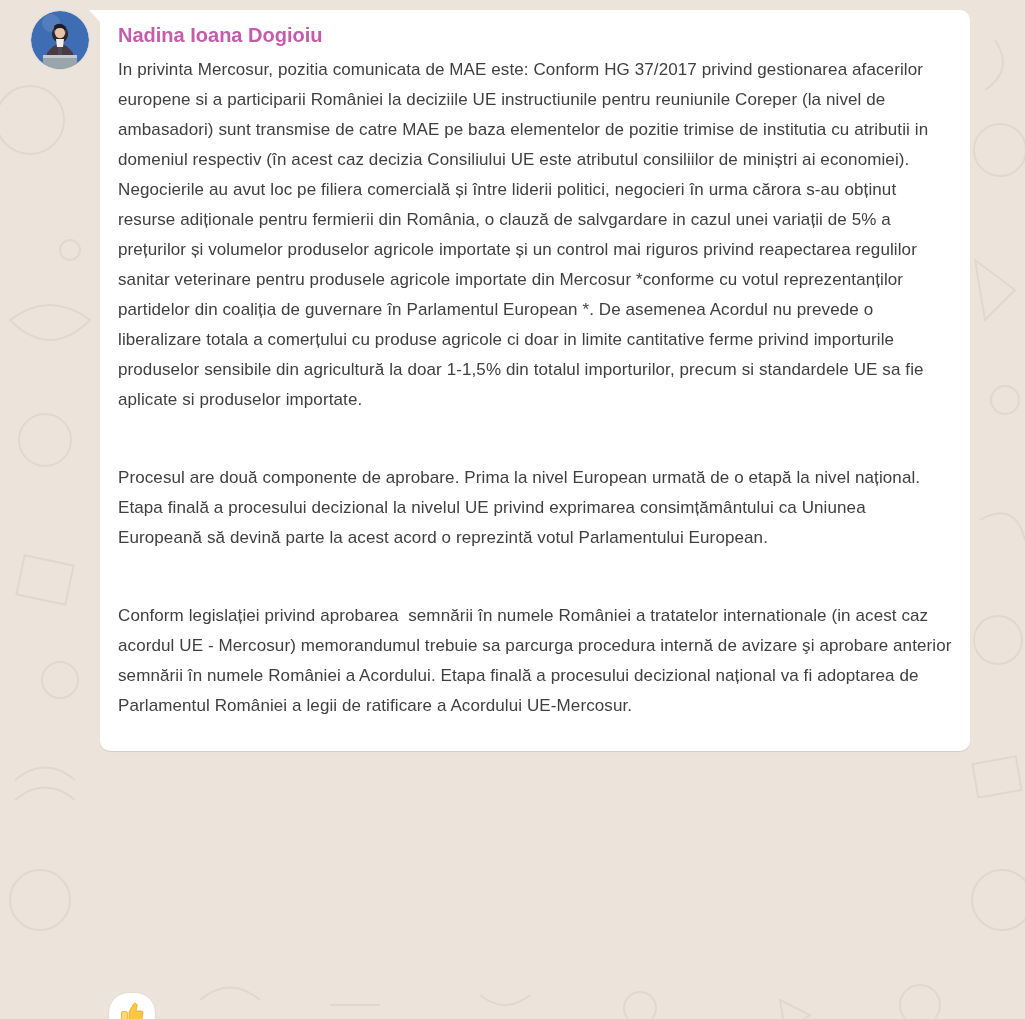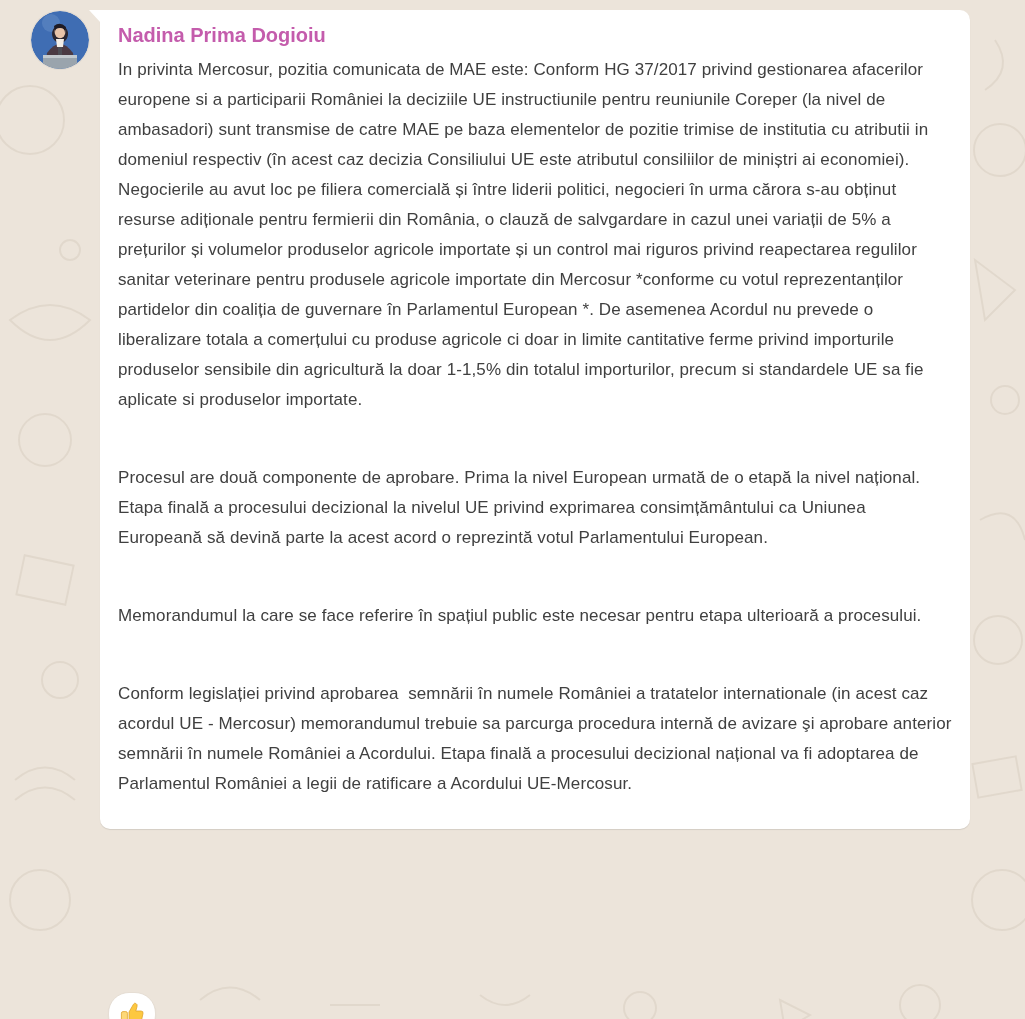--- a/index.html
+++ b/index.html
@@ -132,25 +132,24 @@
       <path d="M25 28 h8 l-1 8 h-6 Z" fill="#f2ede6"></path>
       <rect x="12" y="44" width="34" height="14" fill="#9aa4ad"></rect>
       <rect x="12" y="44" width="34" height="3" fill="#c2c9cf"></rect>
       <rect x="27" y="36" width="4" height="8" fill="#4d4d55"></rect>
     </g>
   </svg>
 </div>
 
 <div class="bubble">
   <div class="bubble-tail"></div>
-  <div class="sender-name">Nadina Prima Dogioiu</div>
+  <div class="sender-name">Nadina Ioana Dogioiu</div>
   <div class="msg-text">
     <p>In privinta Mercosur, pozitia comunicata de MAE este: Conform HG 37/2017 privind gestionarea afacerilor europene si a participarii României la deciziile UE instructiunile pentru reuniunile Coreper (la nivel de ambasadori) sunt transmise de catre MAE pe baza elementelor de pozitie trimise de institutia cu atributii in domeniul respectiv (în acest caz decizia Consiliului UE este atributul consiliilor de miniștri ai economiei). Negocierile au avut loc pe filiera comercială și între liderii politici, negocieri în urma cărora s-au obținut resurse adiționale pentru fermierii din România, o clauză de salvgardare in cazul unei variații de 5% a prețurilor și volumelor produselor agricole importate și un control mai riguros privind reapectarea regulilor sanitar veterinare pentru produsele agricole importate din Mercosur *conforme cu votul reprezentanților partidelor din coaliția de guvernare în Parlamentul European *. De asemenea Acordul nu prevede o liberalizare totala a comerțului cu produse agricole ci doar in limite cantitative ferme privind importurile produselor sensibile din agricultură la doar 1-1,5% din totalul importurilor, precum si standardele UE sa fie aplicate si produselor importate.</p>
     <p>Procesul are două componente de aprobare. Prima la nivel European urmată de o etapă la nivel național. Etapa finală a procesului decizional la nivelul UE privind exprimarea consimțământului ca Uniunea Europeană să devină parte la acest acord o reprezintă votul Parlamentului European.</p>
-    <p>Memorandumul la care se face referire în spațiul public este necesar pentru etapa ulterioară a procesului.</p>
     <p>Conform legislației privind aprobarea  semnării în numele României a tratatelor internationale (in acest caz acordul UE - Mercosur) memorandumul trebuie sa parcurga procedura internă de avizare şi aprobare anterior semnării în numele României a Acordului. Etapa finală a procesului decizional național va fi adoptarea de Parlamentul României a legii de ratificare a Acordului UE-Mercosur.</p>
   </div>
   
 </div>
 
 <div class="reaction-pill">
   <svg width="26" height="26" viewBox="0 0 26 26">
     <path d="M10 11 L14.5 3.2 q0.8 -1.4 2.3 -0.8 q1.8 0.8 1.2 3.2 L16.8 10 h5.2 q2.5 0 2 2.5 l-1.8 8.2 q-0.5 2.3 -2.8 2.3 h-7.4 q-1 0 -2 -0.6 Z" fill="#fdc840" stroke="#e0a32e" stroke-width="0.8"></path>
     <rect x="2.4" y="10.6" width="6" height="12.6" rx="1.6" fill="#fdd878" stroke="#e0a32e" stroke-width="0.8"></rect>
   </svg>

